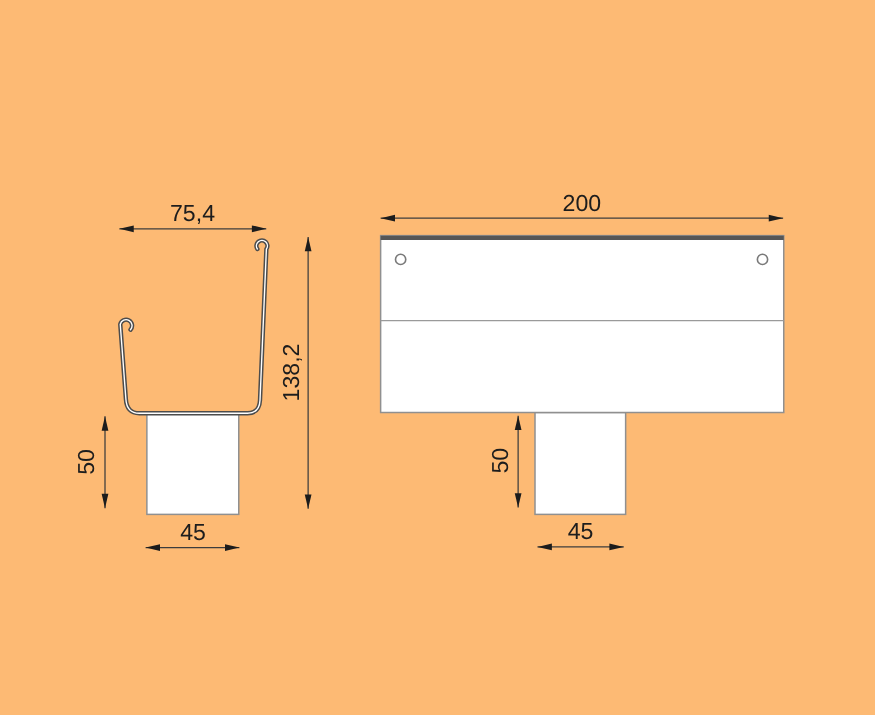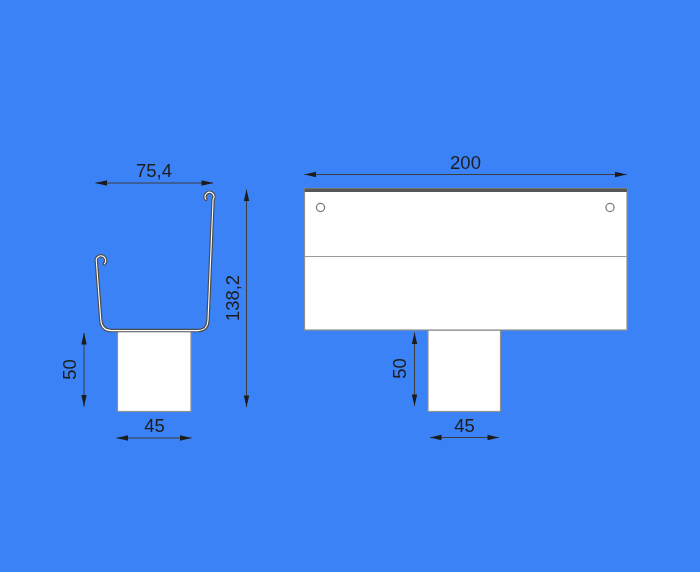--- a/index.html
+++ b/index.html
@@ -4,21 +4,21 @@
 <style>
   html, body {
     margin: 0;
     padding: 0;
     background: #ffffff;
   }
   .canvas {
     position: relative;
     width: 700px;
     height: 572px;
-    background: #3b82f6;
+    background: #fdba74;
     overflow: hidden;
   }
   svg { display: block; }
   .thin-fill  { fill: #ffffff; stroke: #909090; stroke-width: 1.2; }
   .divider    { fill: none;    stroke: #9a9a9a; stroke-width: 1.1; }
   .thicktop   { fill: none;    stroke: #565656; stroke-width: 3.4; }
   .hole       { fill: #ffffff; stroke: #7a7a7a; stroke-width: 1.3; }
 
   .profile      { fill: none; stroke: #4c4c4c; stroke-width: 3.5; stroke-linecap: round; stroke-linejoin: round; }
   .profile-core { fill: none; stroke: #ffffff; stroke-width: 1.1; stroke-linecap: round; stroke-linejoin: round; }

